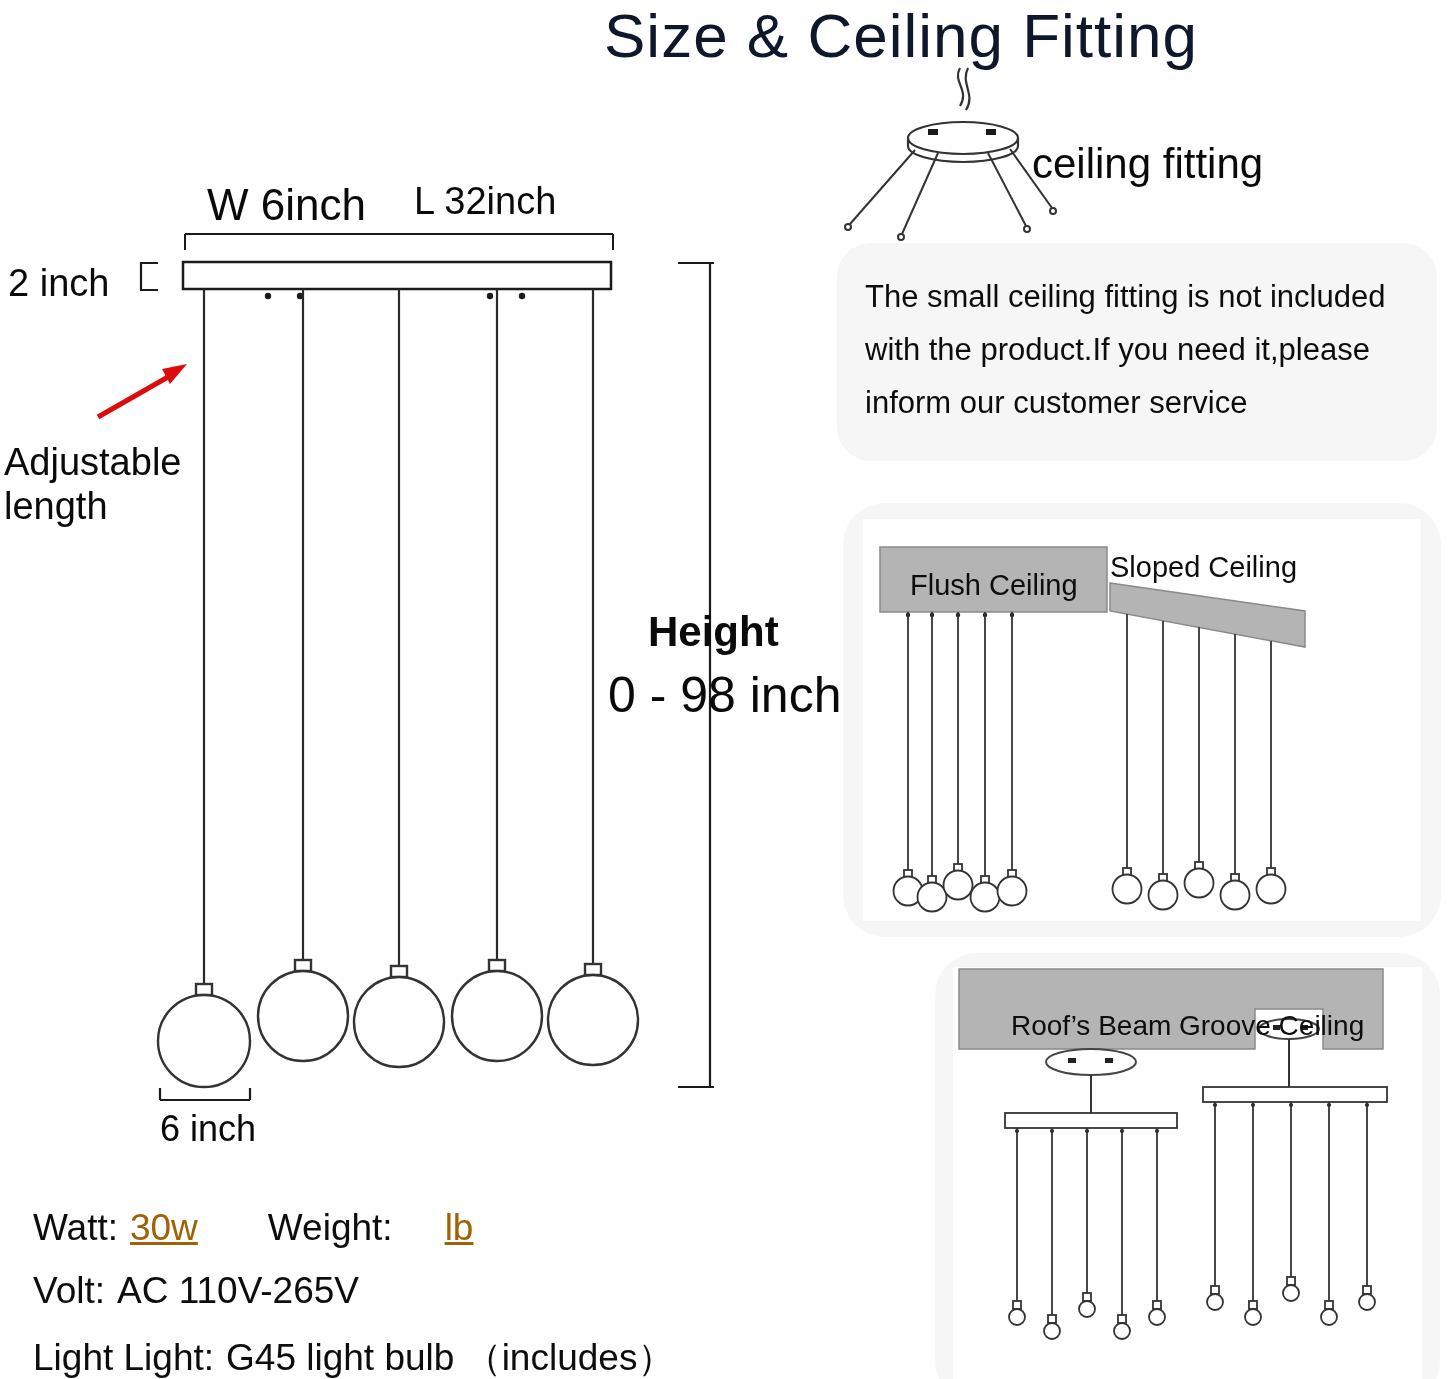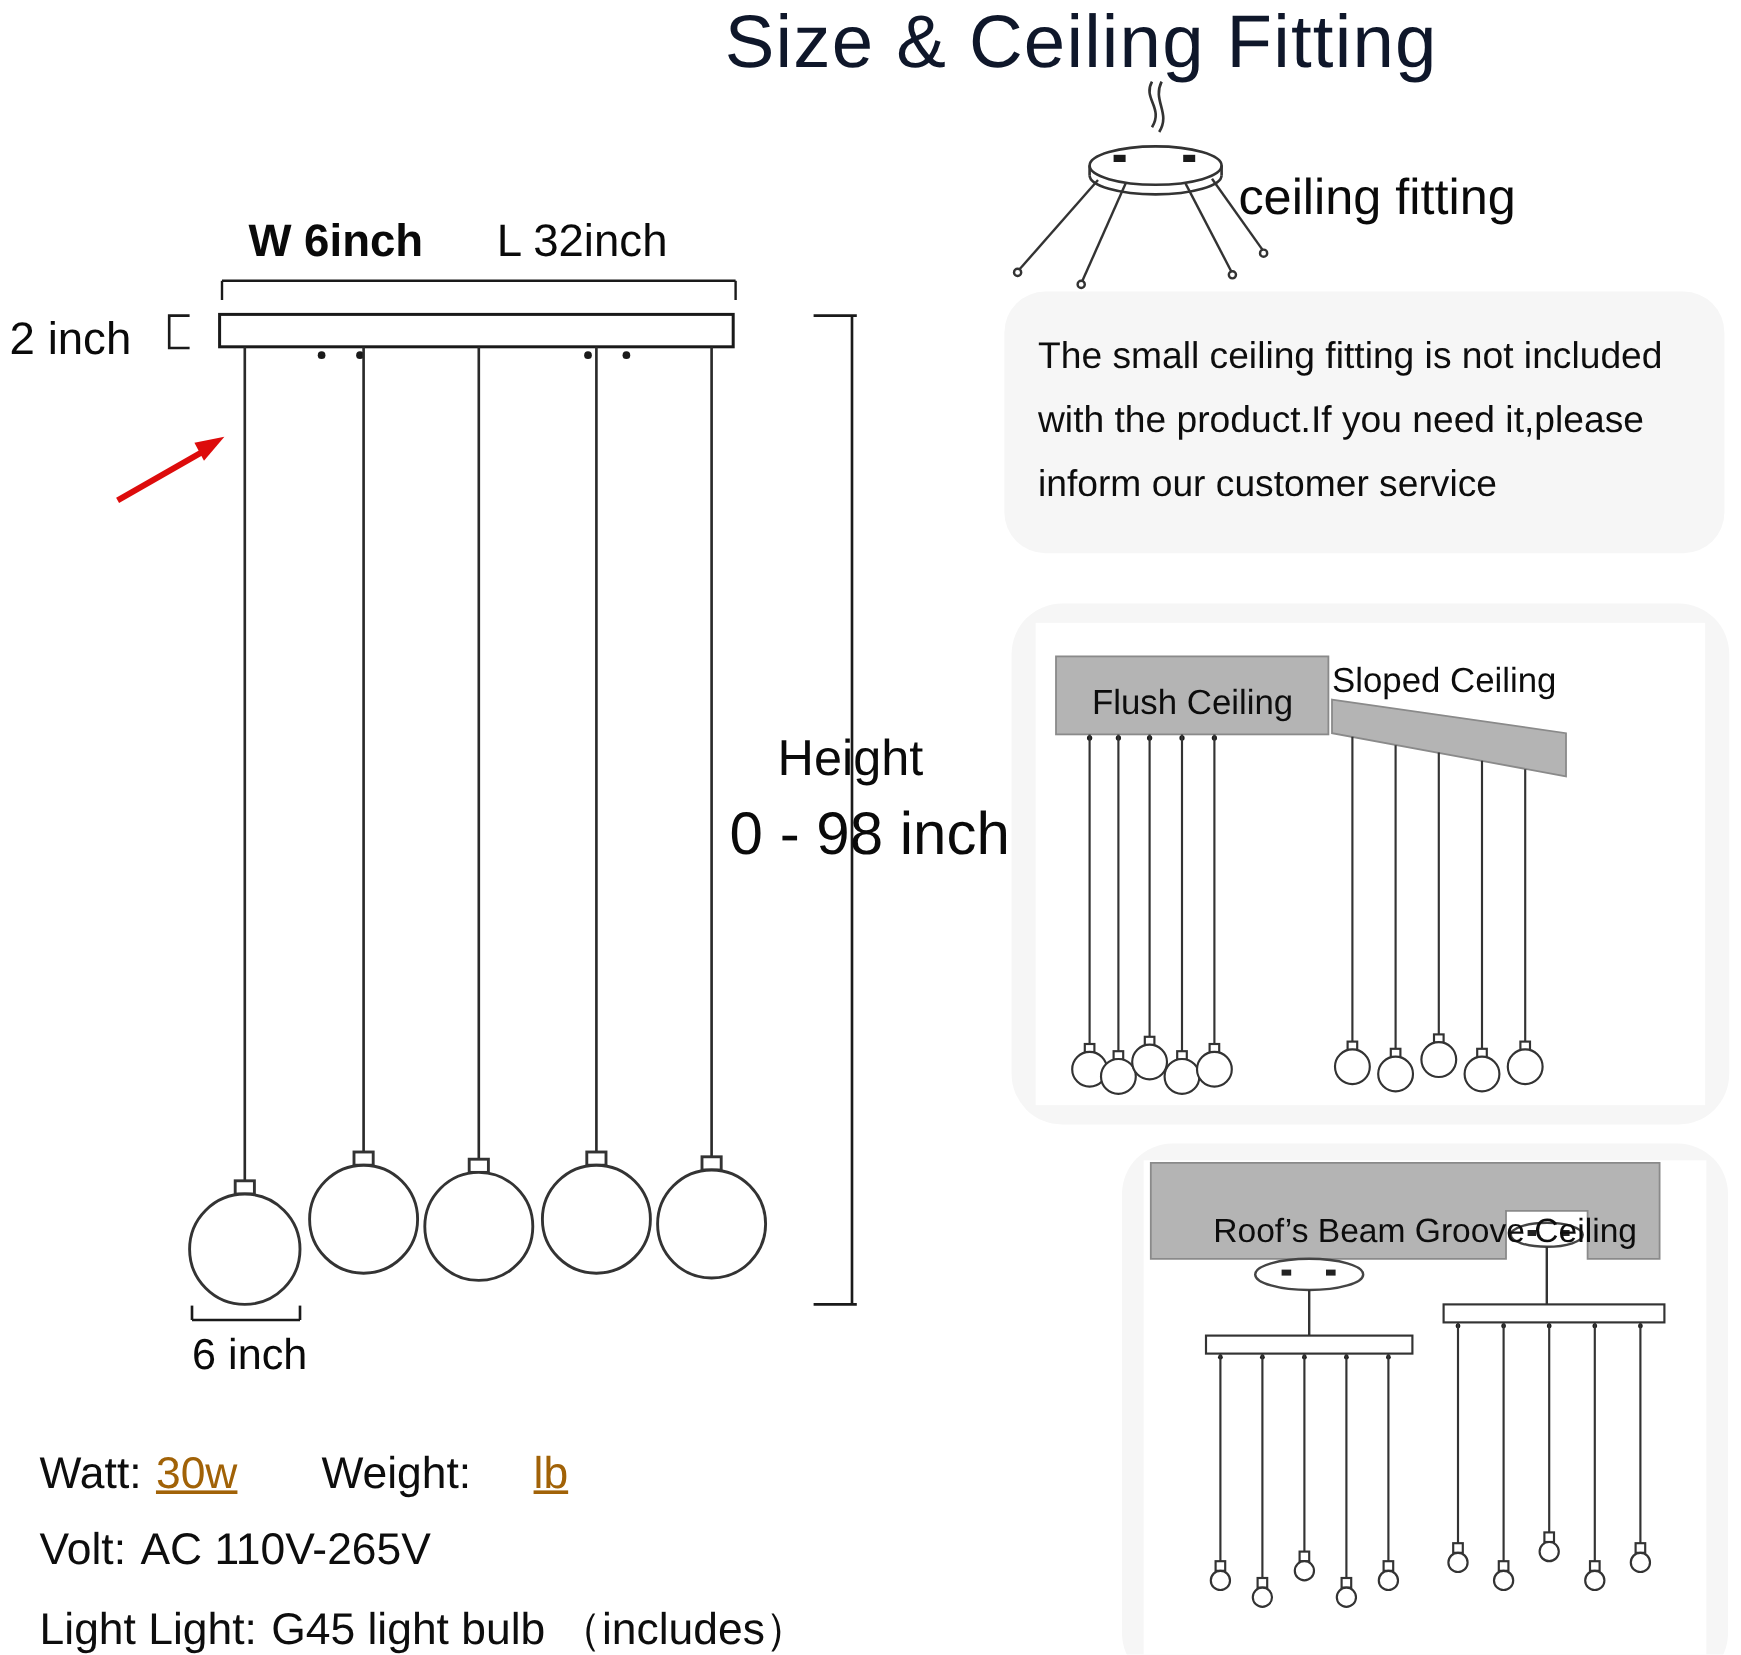--- a/index.html
+++ b/index.html
@@ -4,25 +4,25 @@
 <style>
   * { margin:0; padding:0; box-sizing:border-box; }
   html,body { background:#ffffff; }
   body { font-family:"Liberation Sans", sans-serif; color:#0a0a0a; }
   .stage { position:relative; width:1451px; height:1379px; background:#ffffff; overflow:hidden; }
 
   .title { position:absolute; left:604px; top:0px; font-size:62px; font-weight:400;
            letter-spacing:1px; color:#0f172a; white-space:nowrap;text-align:right; }
 
   .lbl { position:absolute; color:#0a0a0a; white-space:nowrap; }
-  .dim-w       { left:207px; top:180px; font-size:38px;font-weight:bold; }
+  .dim-w       { left:207px; top:180px; font-size:44px; }
   .dim-l       { left:414px; top:180px; font-size:38px; }
   .dim-2in     { left:8px;   top:262px; font-size:38px; }
   .adj         { left:4px;   top:440px; font-size:38px; width:210px; white-space:normal; line-height:44px; }
-  .height-t    { left:648px; top:608px; font-size:42px; }
+  .height-t    { left:648px; top:608px; font-size:42px;font-weight:bold; }
   .height-v    { left:608px; top:666px; font-size:50px; }
   .globe-d     { left:160px; top:1108px; font-size:36px; }
   .fitting-lbl { left:1032px; top:140px; font-size:42px;text-align:center; }
 
   .main-svg    { position:absolute; left:0; top:0; }
   .fitting-svg { position:absolute; left:830px; top:66px; }
 
   .panel { position:absolute; background:#f6f6f6; }
   .note-panel { left:837px; top:243px; width:600px; height:218px; border-radius:34px; padding:27px 28px; }
   .note-panel p { font-size:31px; line-height:53px; white-space:nowrap; color:#0d0d0d; }
@@ -104,20 +104,21 @@
     <g stroke="#1a1a1a" stroke-width="2.2">
       <line x1="160" y1="1100" x2="250" y2="1100"></line>
       <line x1="160" y1="1088" x2="160" y2="1100"></line>
       <line x1="250" y1="1088" x2="250" y2="1100"></line>
     </g>
   </svg>
 
   <div class="lbl dim-w">W 6inch</div>
   <div class="lbl dim-l">L 32inch</div>
   <div class="lbl dim-2in">2 inch</div>
+  <div class="lbl adj">Adjustable length</div>
   <div class="lbl height-t">Height</div>
   <div class="lbl height-v">0 - 98 inch</div>
   <div class="lbl globe-d">6 inch</div>
 
   <svg class="fitting-svg" width="230" height="180" viewBox="0 0 230 180">
     <g stroke="#333333" stroke-width="2.2" fill="none">
       <path d="M130,2 C122,16 140,24 130,40"></path>
       <path d="M138,2 C130,18 146,28 136,44"></path>
     </g>
     <g>

